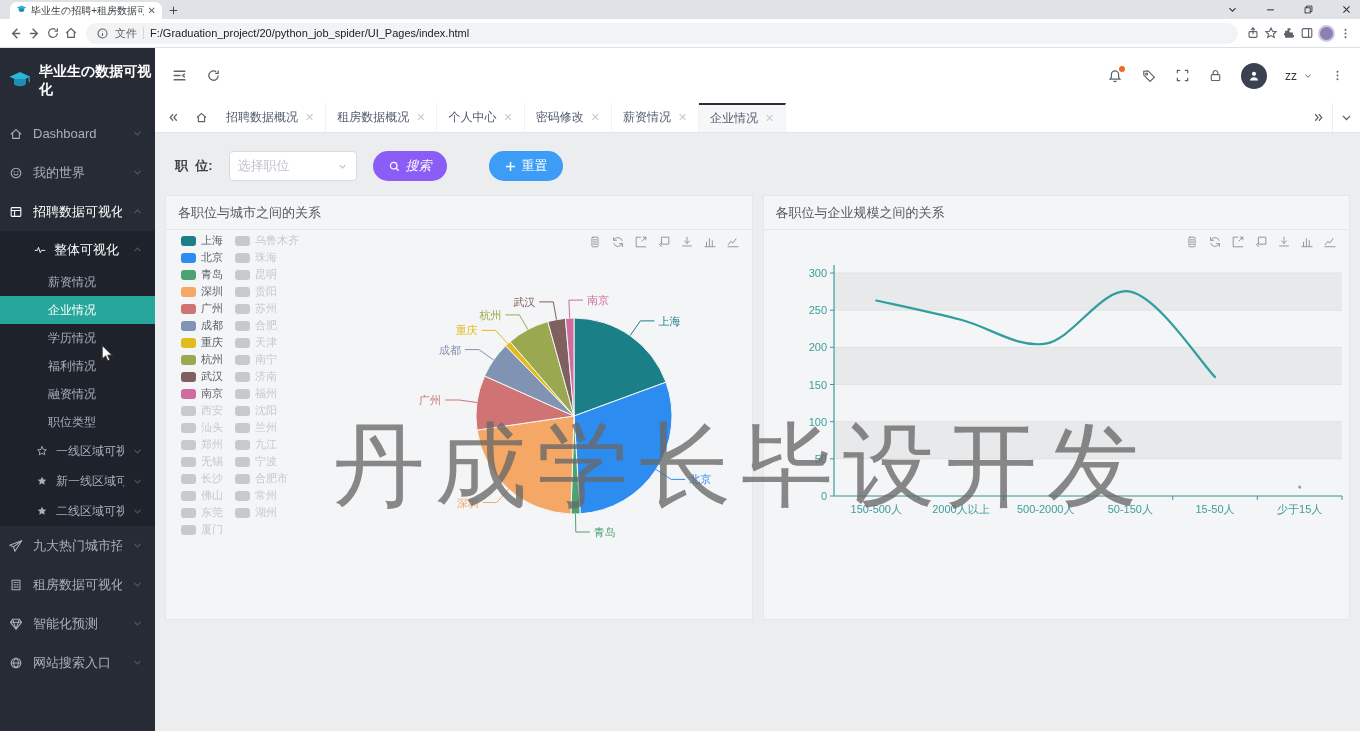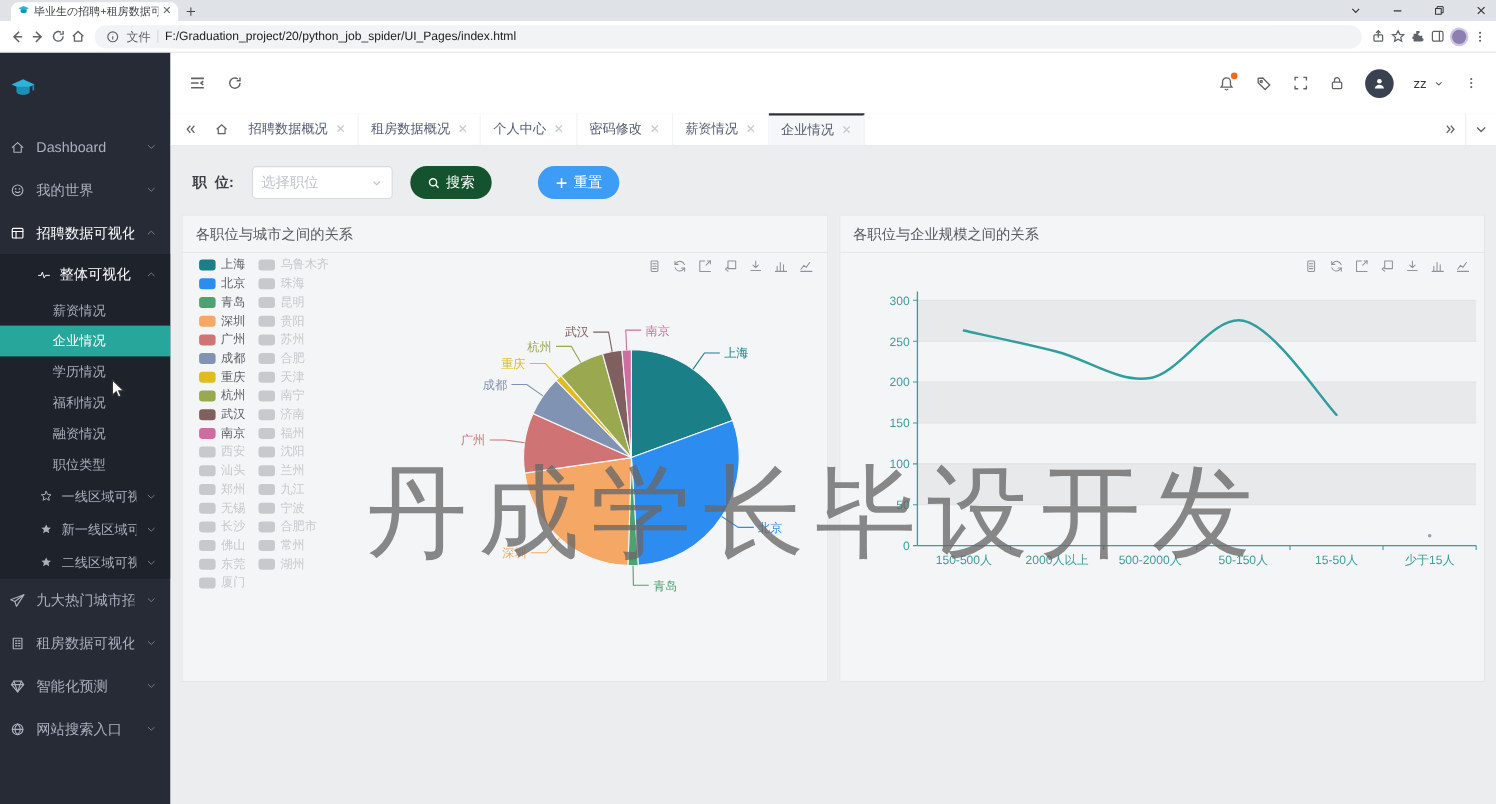--- a/index.html
+++ b/index.html
@@ -157,20 +157,21 @@
 
   <div class="app">
 
     <aside class="sidebar">
       <div class="logo">
         <svg width="26" height="24" viewBox="0 0 16 16">
             <path d="M8 2 15 5.2 8 8.4 1 5.2z" fill="#2bb3d8"></path>
             <path d="M4 6.6v3c0 1 1.8 1.9 4 1.9s4-.9 4-1.9v-3z" fill="#1d8fb4"></path>
             <path d="M14.2 5.4v3.4" stroke="#1d8fb4" stroke-width="1"></path>
           </svg>
+        <span>毕业生の数据可视化</span>
       </div>
       <nav id="nav">
           <div class="nrow nav-top">
             <svg class="" width="14" height="14" viewBox="0 0 16 16" stroke="currentColor" fill="none" stroke-width="1.2" stroke-linecap="round" stroke-linejoin="round">
               <path d="M2.5 8 8 3l5.5 5M4.2 7.5V13h7.6V7.5"></path>
             </svg>
             <span class="lbl">Dashboard</span>
             <svg class="chev" width="11" height="11" viewBox="0 0 16 16" stroke="currentColor" fill="none" stroke-width="1.2" stroke-linecap="round" stroke-linejoin="round">
               <path d="M4 6.2 8 10l4-3.8"></path>
             </svg>
@@ -404,21 +405,21 @@
 
       <div class="content">
         <div class="filter-row">
           <span class="f-label">职  位:</span>
           <div class="select">
             <span>选择职位</span>
             <svg width="11" height="11" viewBox="0 0 16 16" stroke="#c0c4cc" fill="none" stroke-width="1.6">
                 <path d="M4 6.2 8 10l4-3.8"></path>
               </svg>
           </div>
-          <button class="btn search" id="searchBtn" style="background: #14532d;">
+          <button class="btn search" id="searchBtn" style="background: #8b5cf6; font-style: italic;">
             <svg width="13" height="13" viewBox="0 0 16 16" stroke="#fff" fill="none" stroke-width="1.6">
                 <circle cx="7" cy="7" r="4"></circle>
                 <path d="M10 10l3.2 3.2"></path>
               </svg>
             <span>搜索</span>
           </button>
           <button class="btn reset" id="resetBtn" style="background: rgb(61, 156, 245);">
             <svg width="13" height="13" viewBox="0 0 16 16" stroke="#fff" fill="none" stroke-width="1.8">
                 <path d="M8 2.5v11M2.5 8h11"></path>
               </svg>

